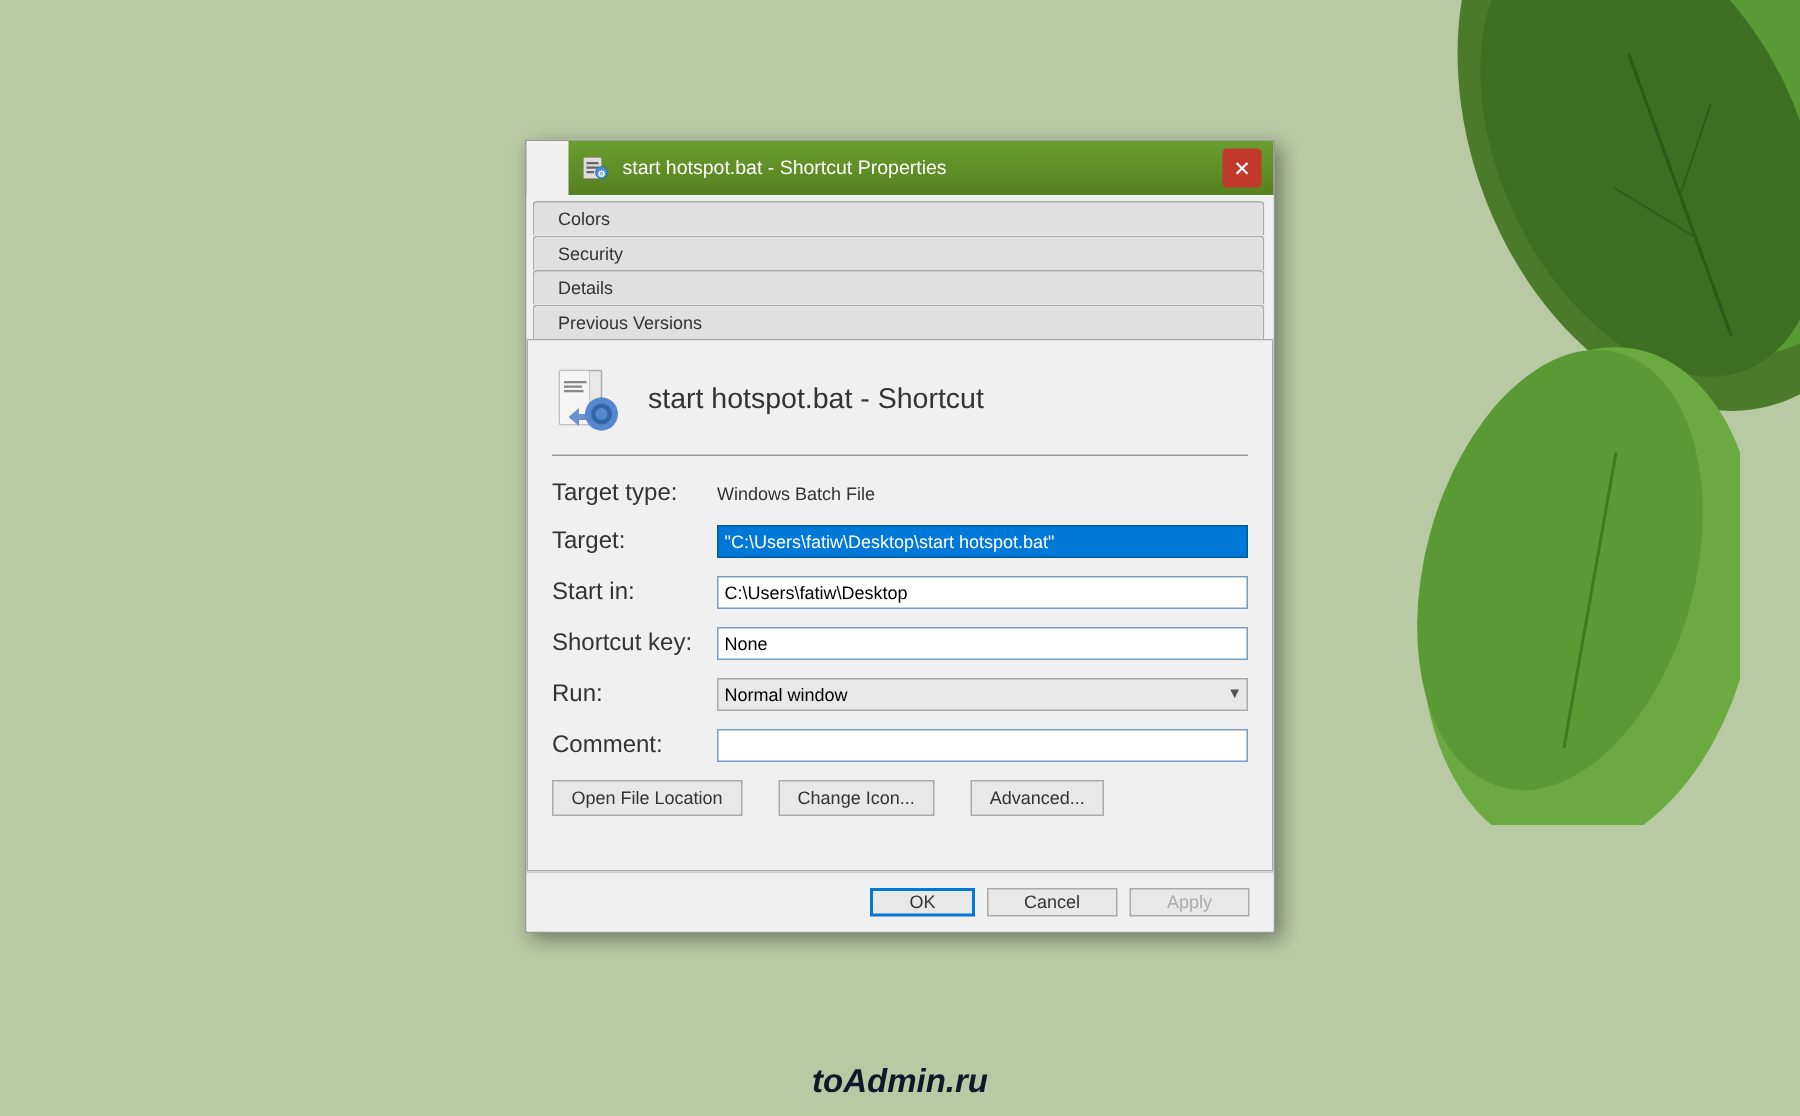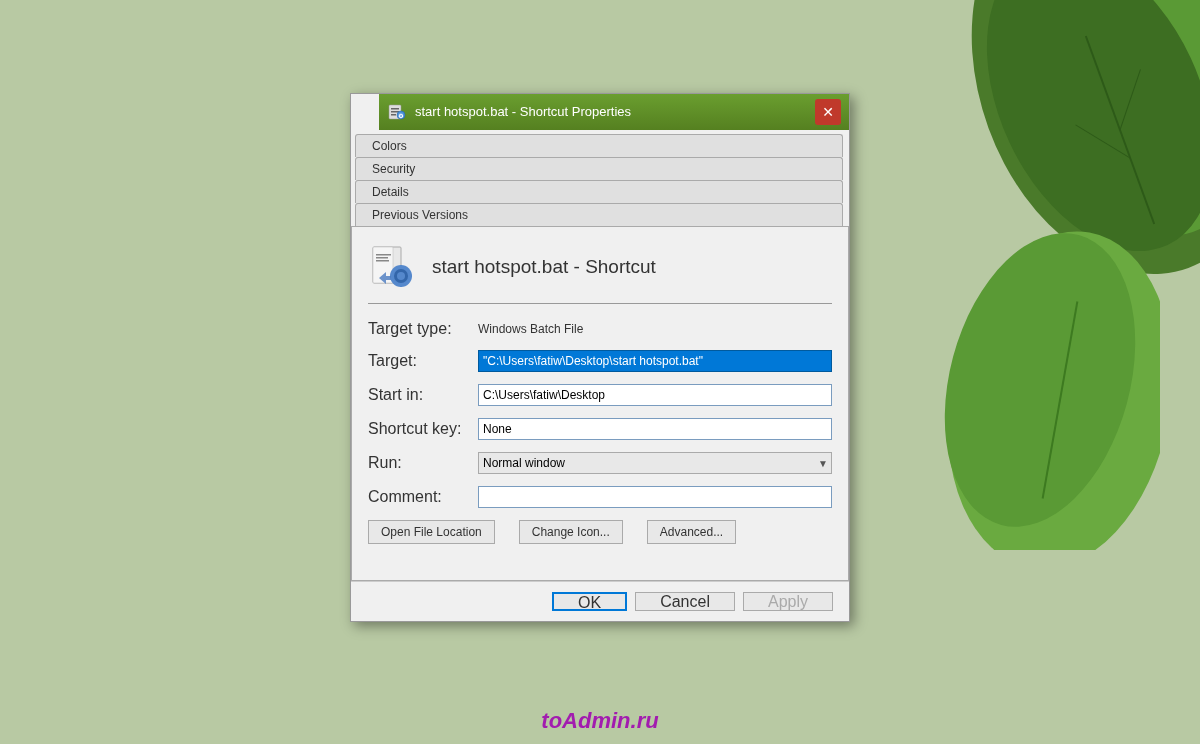--- a/index.html
+++ b/index.html
@@ -40,21 +40,21 @@
       width: 250px;
       height: 350px;
     }
 
     
     .watermark {
       position: absolute;
       bottom: 10px;
       left: 50%;
       transform: translateX(-50%);
-      color: #a21caf;
+      color: #0f172a;
       font-size: 22px;
       font-style: italic;
       font-weight: bold;
       z-index: 10;
       pointer-events: none;
     }
 
     
     .dialog {
       position: relative;
@@ -261,21 +261,21 @@
       display: flex;
       justify-content: flex-end;
       gap: 8px;
     }
 
     .btn-dialog {
       height: 19px;
       padding: 0 24px;
       border: 1px solid #aaa;
       background: #e8e8e8;
-      font-size: 16px;
+      font-size: 12px;
       cursor: pointer;
       color: #333;
     }
 
     .btn-dialog.primary {
       background: #e8e8e8;
       border: 2px solid #0078d7;
     }
 
     .btn-dialog.disabled {

